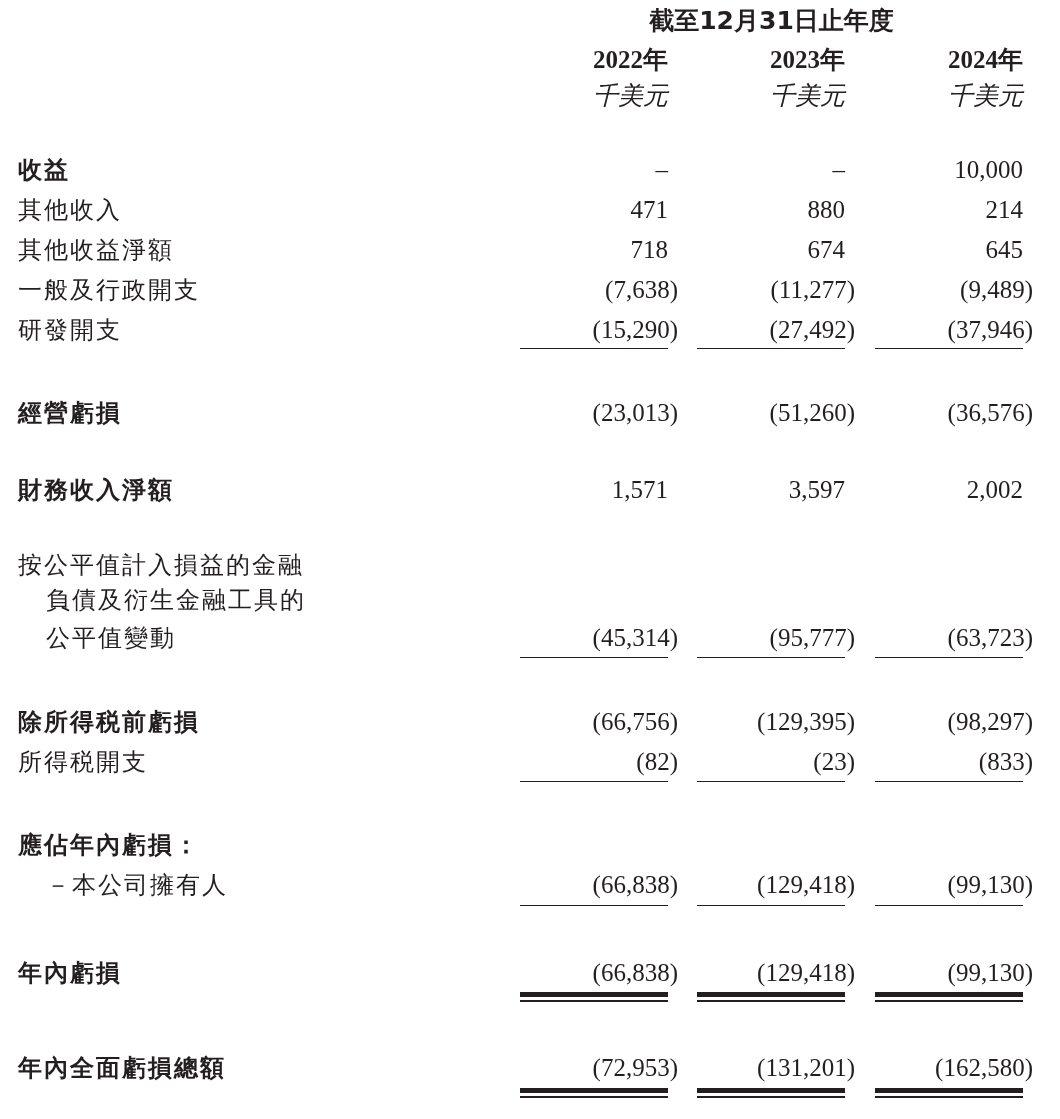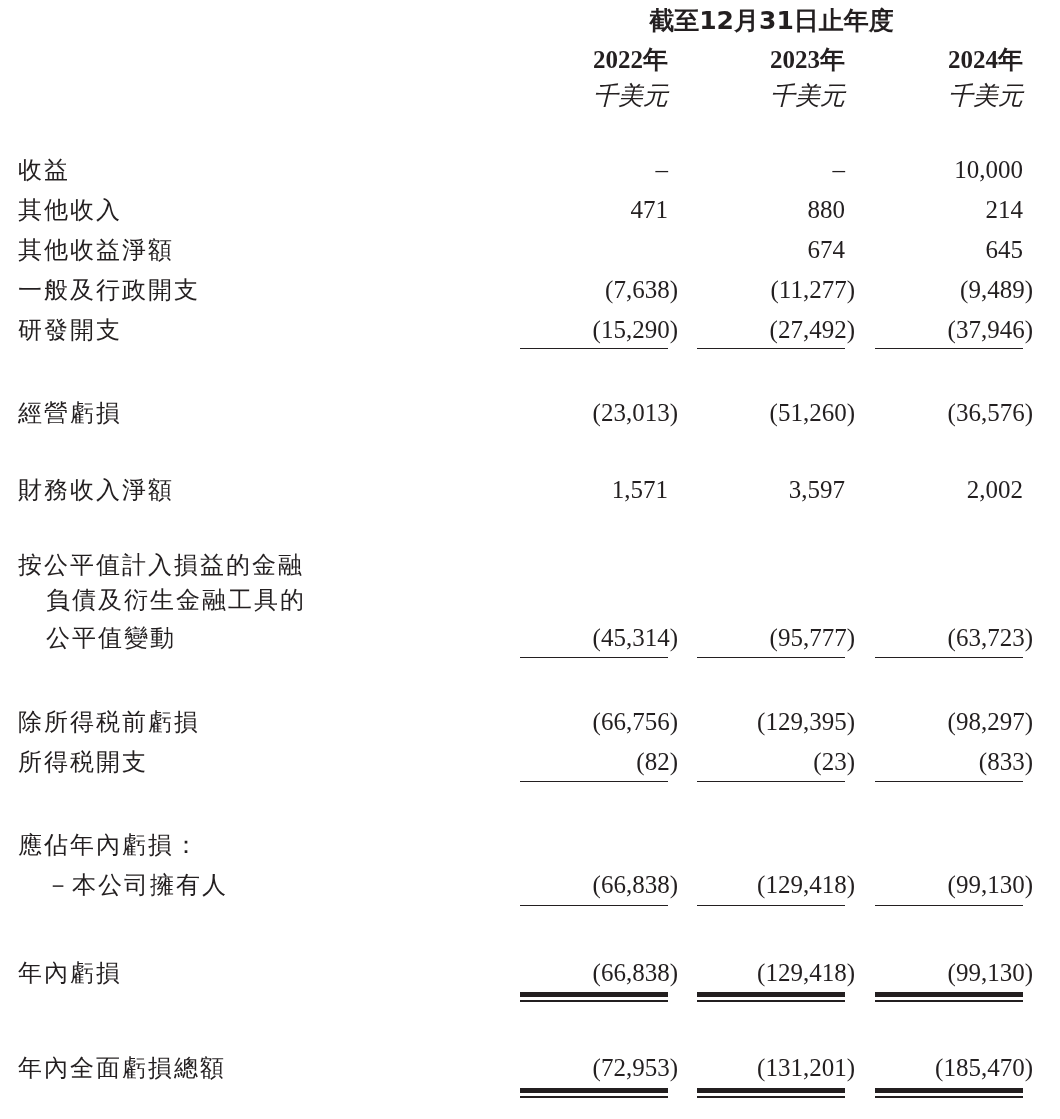--- a/index.html
+++ b/index.html
@@ -21,21 +21,21 @@
       font-family: "DejaVu Serif", "Liberation Serif", serif; }
 
     .row {
       position: absolute; left: 0; width: 1060px; height: 40px;
     }
     .row-label {
       position: absolute; left: 18px; top: 0; font-size: 24px; line-height: 40px;
       letter-spacing: 2px; white-space: nowrap;
       font-family: "DejaVu Sans", "Liberation Sans", sans-serif;
     }
-    .row-label.bold { font-weight: normal; text-align: right; }
+    .row-label.bold { font-weight: bold; text-align: right; }
     .row-label.indent { left: 46px; }
     .cell {
       position: absolute; top: 0; width: 148px; font-size: 25px; line-height: 40px;
       text-align: right; white-space: nowrap;
     }
     .cell.c0 { left: 520px; }
     .cell.c1 { left: 697px; }
     .cell.c2 { left: 875px; }
 
     .rule {
@@ -80,20 +80,21 @@
 
 <div class="row" style="top:190px;">
   <span class="row-label">其他收入</span>
   <span class="cell c0 val">471</span>
   <span class="cell c1 val">880</span>
   <span class="cell c2 val">214</span>
 </div>
 
 <div class="row" style="top:230px;">
   <span class="row-label">其他收益淨額</span>
+  <span class="cell c0 val">718</span>
   <span class="cell c1 val">674</span>
   <span class="cell c2 val">645</span>
 </div>
 
 <div class="row" style="top:270px;">
   <span class="row-label">一般及行政開支</span>
   <span class="cell c0 val" style="margin-right: 0px; width: 158px;">(7,638)</span>
   <span class="cell c1 val" style="margin-right: 12px; width: 158px;">(11,277)</span>
   <span class="cell c2 val" style="margin-right: 0px; width: 158px;">(9,489)</span>
 </div>
@@ -185,21 +186,21 @@
   </div>
 <div class="drule c2" style="top:992px;">
     <div class="thick"></div>
     <div class="thin"></div>
   </div>
 
 <div class="row" style="top:1048px;">
   <span class="row-label bold">年內全面虧損總額</span>
   <span class="cell c0 val" style="margin-right: 0px; width: 158px;">(72,953)</span>
   <span class="cell c1 val" style="margin-right: 0px; width: 158px;">(131,201)</span>
-  <span class="cell c2 val" style="margin-right: 0px; width: 158px;">(185,470)</span>
+  <span class="cell c2 val" style="margin-right: 0px; width: 158px;">(162,580)</span>
 </div>
 <div class="drule c0" style="top:1088px;">
     <div class="thick"></div>
     <div class="thin"></div>
   </div>
 <div class="drule c1" style="top:1088px;">
     <div class="thick"></div>
     <div class="thin"></div>
   </div>
 <div class="drule c2" style="top:1088px;">

